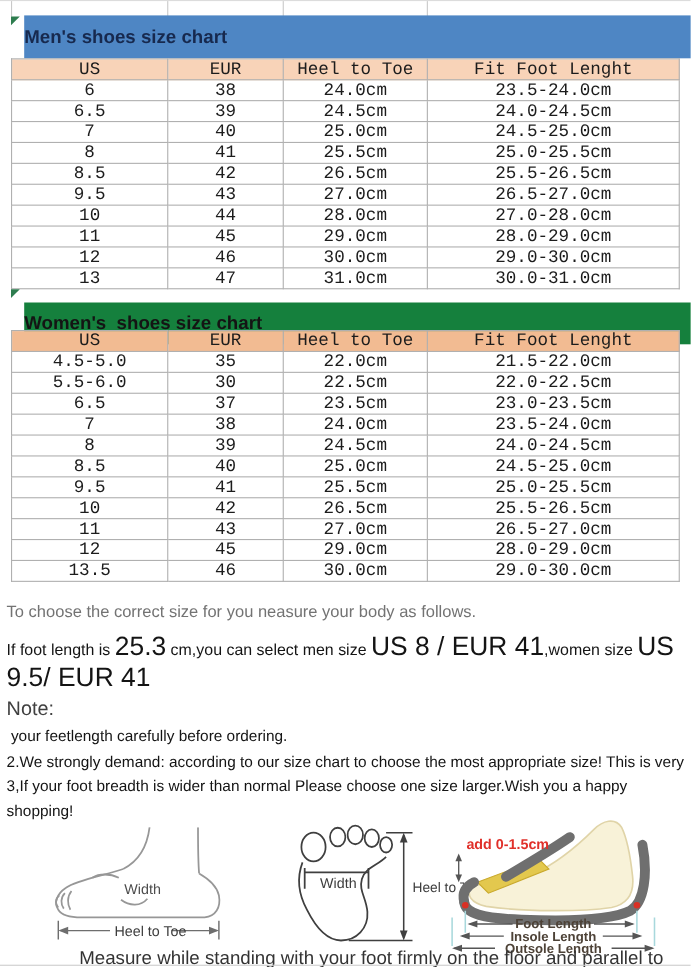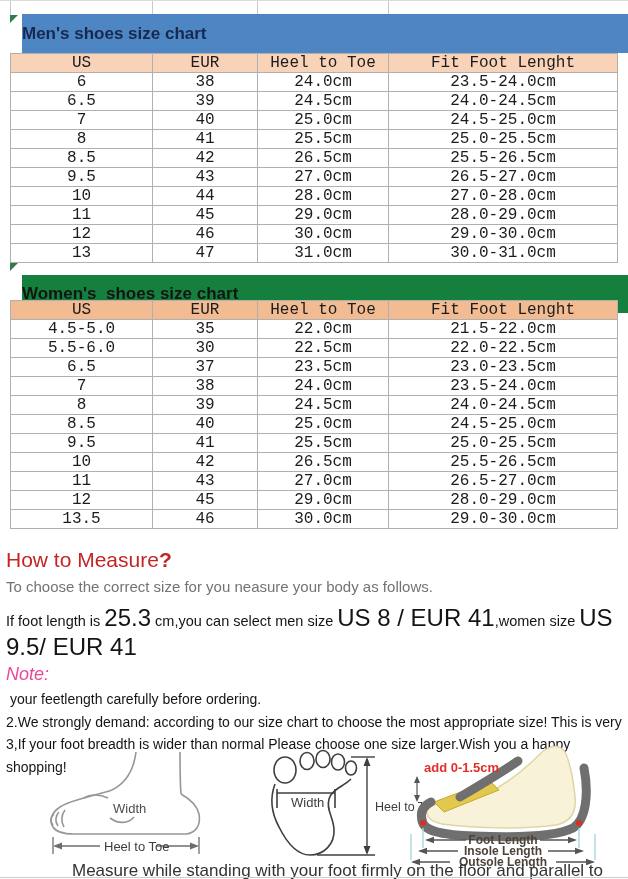--- a/index.html
+++ b/index.html
@@ -38,21 +38,21 @@
   }
   .table-men thead th{background:#f8d3b8;}
   .table-women thead th{background:#f2bb92;}
   
   .measure{position:absolute;left:6px;top:548px;width:618px;}
   .measure-heading{margin:0 0 6px 0;font-size:21px;line-height:24px;font-weight:normal;color:#c32525;}
   .measure-heading b{font-weight:bold;}
   .intro{margin:0 0 9px 0;font-size:15px;line-height:18px;color:#737373;}
   .example{margin:0;font-size:14.5px;line-height:26px;color:#141414;}
   .example .big{font-size:24px;margin-top:28px;}
-  .note-label{margin:0;font-size:18px;line-height:23px;color:#ec4899;font-style:italic;}
+  .note-label{margin:0;font-size:18px;line-height:23px;color:#404040;}
   .notes{margin:2px 0 0 0;font-size:14px;line-height:22.5px;color:#141414;}
   .notes div{white-space:pre-wrap;}
   
   .diagram{position:absolute;}
   .svg-side{left:38px;top:752px;}
   .svg-print{left:247px;top:748px;}
   .svg-shoe{left:398px;top:744px;}
   .caption{position:absolute;left:0;top:861px;width:628px;box-sizing:border-box;padding-left:72px;
     font-size:17px;color:#333333;}
   .bottom-line{position:absolute;left:0;top:877px;width:628px;height:1px;background:#cccccc;}
@@ -238,21 +238,20 @@
         <tr>
           <td>13.5</td>
           <td>46</td>
           <td>30.0cm</td>
           <td>29.0-30.0cm</td>
         </tr>
       </tbody>
   </table>
 
   <div class="measure">
-    <h2 class="measure-heading"><span>How to Measure</span><b>?</b></h2>
     <p class="intro">To choose the correct size for you neasure your body as follows.</p>
     <p class="example"><span>If foot length is </span><span class="big">25.3</span><span> cm,you can select men size </span><span class="big">US 8 / EUR 41</span><span>,women size </span><span class="big">US 9.5/ EUR 41</span></p>
     <p class="note-label">Note:</p>
     <div class="notes">
       <div> your feetlength carefully before ordering.</div>
       <div>2.We strongly demand: according to our size chart to choose the most appropriate size! This is very</div>
       <div>3,If your foot breadth is wider than normal Please choose one size larger.Wish you a happy shopping!</div>
     </div>
   </div>
 

